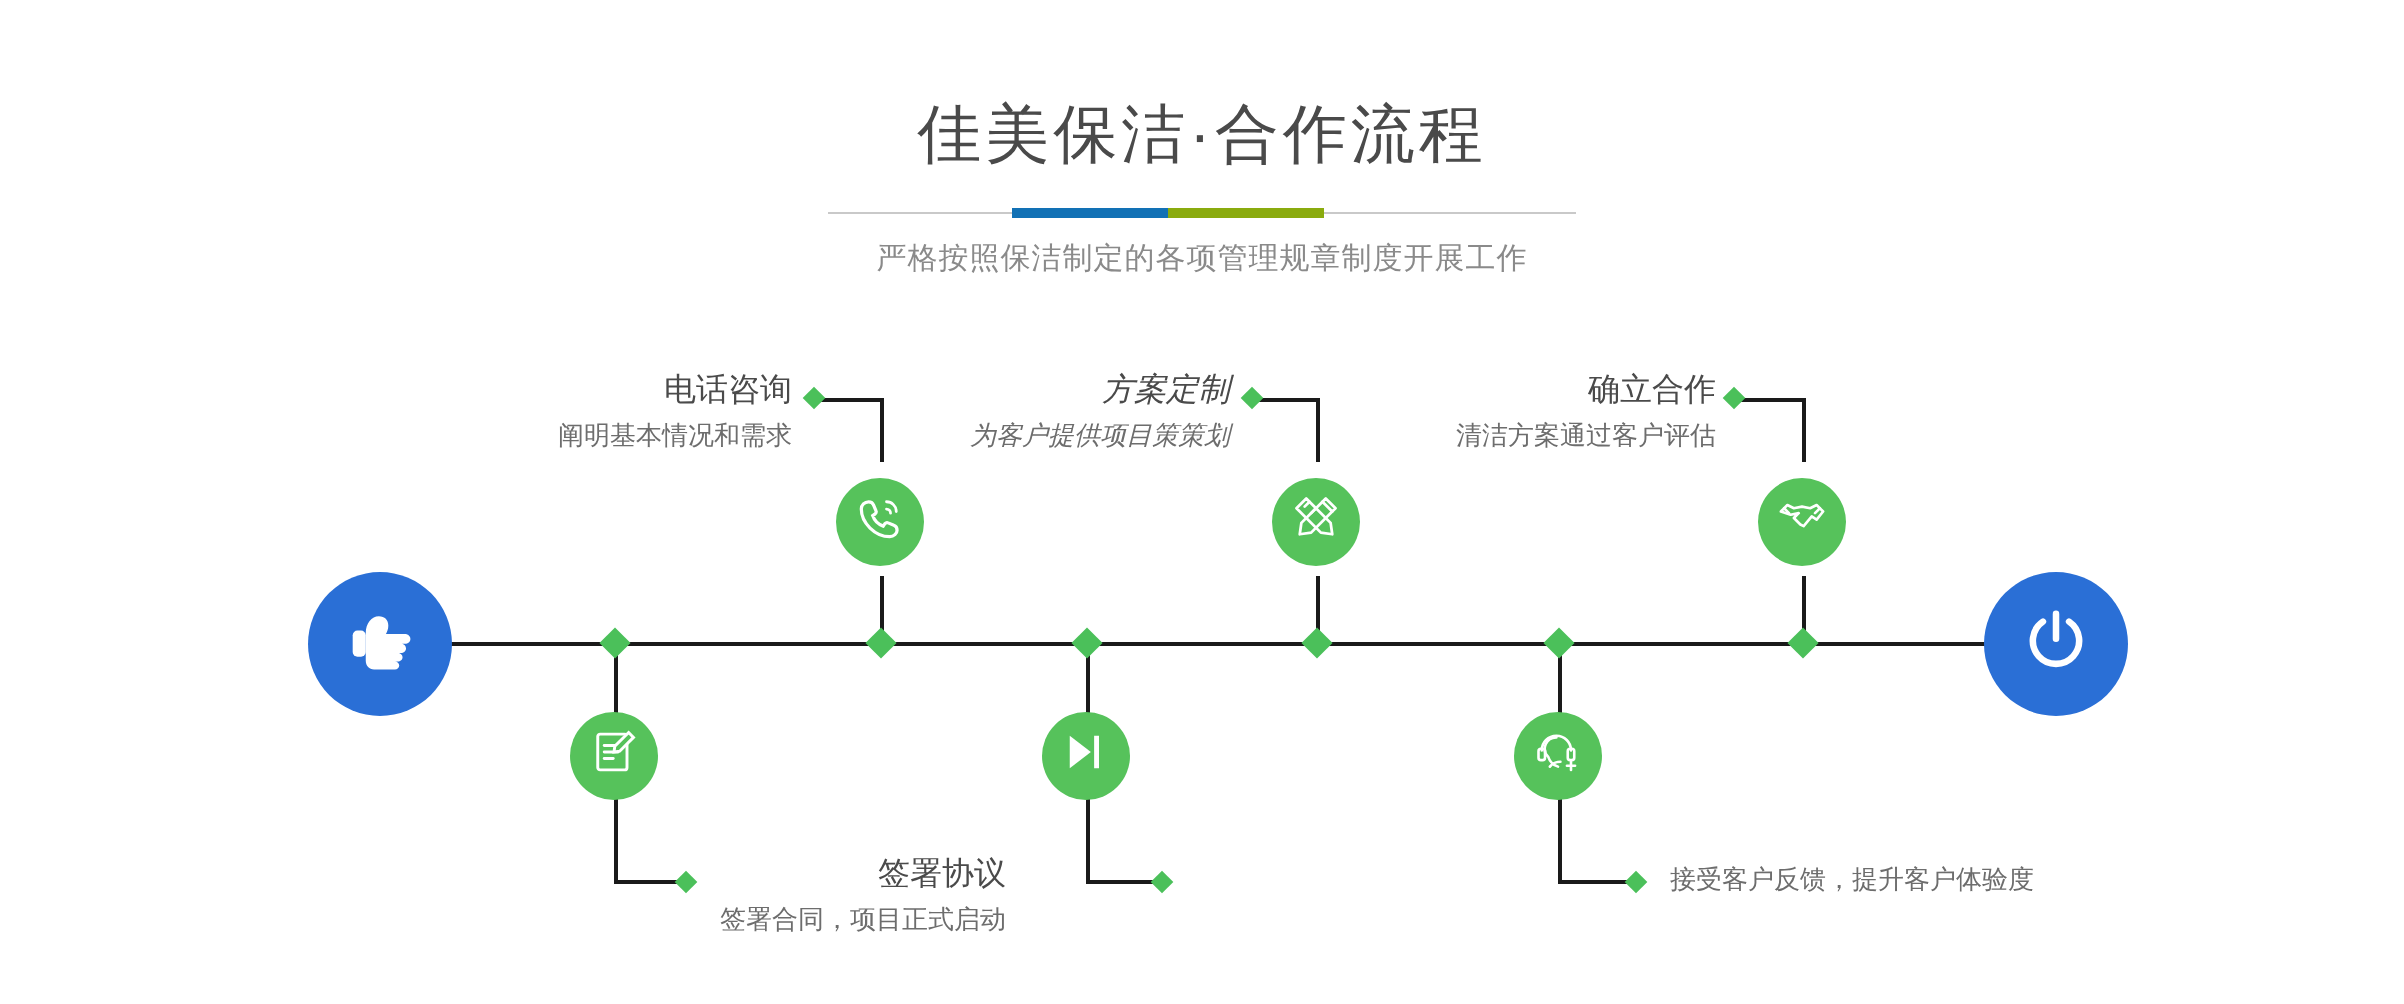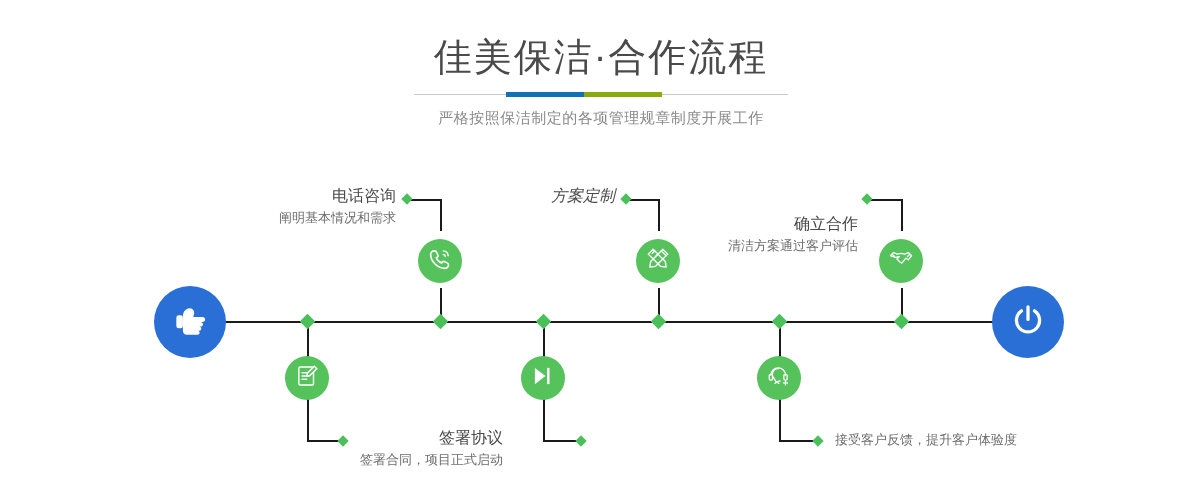--- a/index.html
+++ b/index.html
@@ -20,26 +20,26 @@
 
   
   #header {
     position: absolute;
     left: 0;
     top: 30px;
     width: 1202px;
     text-align: center;
   }
   #main-title {
-    font-size: 38px;
+    font-size: 32px;
     line-height: 46px;
     letter-spacing: 2px;
     color: #4a4a4a;
     font-weight: normal;
-    margin: 4px;
+    margin: 14px;
   }
   #divider {
     position: relative;
     width: 374px;
     height: 5px;
     margin: 12px auto 0 auto;
   }
   #divider .rule {
     position: absolute;
     left: 0;
@@ -240,20 +240,21 @@
           <line x1="40" y1="12" x2="52" y2="24"></line>
           <path d="M20 8l-12 12 30 30 14 2-2-14z"></path>
           <line x1="18" y1="18" x2="24" y2="12"></line>
           <line x1="26" y1="26" x2="32" y2="20"></line>
         </svg>
       </span>
     </div>
 
     <div class="label-block label-above" style="left:460px; top:186px; width:155px;font-style:italic;">
       <div class="ttl">方案定制</div>
+      <div class="desc">为客户提供项目策策划</div>
     </div>
 
     <div class="connector" style="left:543px; top:321px; width:2px; height:36px;"></div>
     <div class="connector" style="left:543px; top:399px; width:2px; height:42px;"></div>
     <div class="connector" style="left:543px; top:440px; width:37px; height:2px;"></div>
     <div class="diamond" style="left:538px; top:316px;"></div>
     <div class="diamond" style="left:577px; top:437px; width:8px; height:8px;"></div>
 
     <div class="node" style="left:521px; top:356px;">
       <span>
@@ -276,21 +277,21 @@
     <div class="node" style="left:879px; top:239px;">
       <span>
         <svg width="26" height="26" viewBox="0 0 64 64" fill="none" stroke="#ffffff" stroke-width="3.2" stroke-linecap="round" stroke-linejoin="round">
           <path d="M6 24l8-8 8 4 10-2 10 2 8-4 8 8-8 10-6-4-10 12-4-2-8-8 6-6-10 2z"></path>
           <line x1="10" y1="20" x2="16" y2="26"></line>
           <line x1="54" y1="20" x2="48" y2="26"></line>
         </svg>
       </span>
     </div>
 
-    <div class="label-block label-above" style="left:700px; top:186px; width:158px;margin-top:28px;">
+    <div class="label-block label-above" style="left:700px; top:186px; width:158px;">
       <div class="ttl">确立合作</div>
       <div class="desc">清洁方案通过客户评估</div>
     </div>
 
     <div class="connector" style="left:779px; top:321px; width:2px; height:36px;"></div>
     <div class="connector" style="left:779px; top:399px; width:2px; height:42px;"></div>
     <div class="connector" style="left:779px; top:440px; width:38px; height:2px;"></div>
     <div class="diamond" style="left:774px; top:316px;"></div>
     <div class="diamond" style="left:814px; top:437px; width:8px; height:8px;"></div>
 

